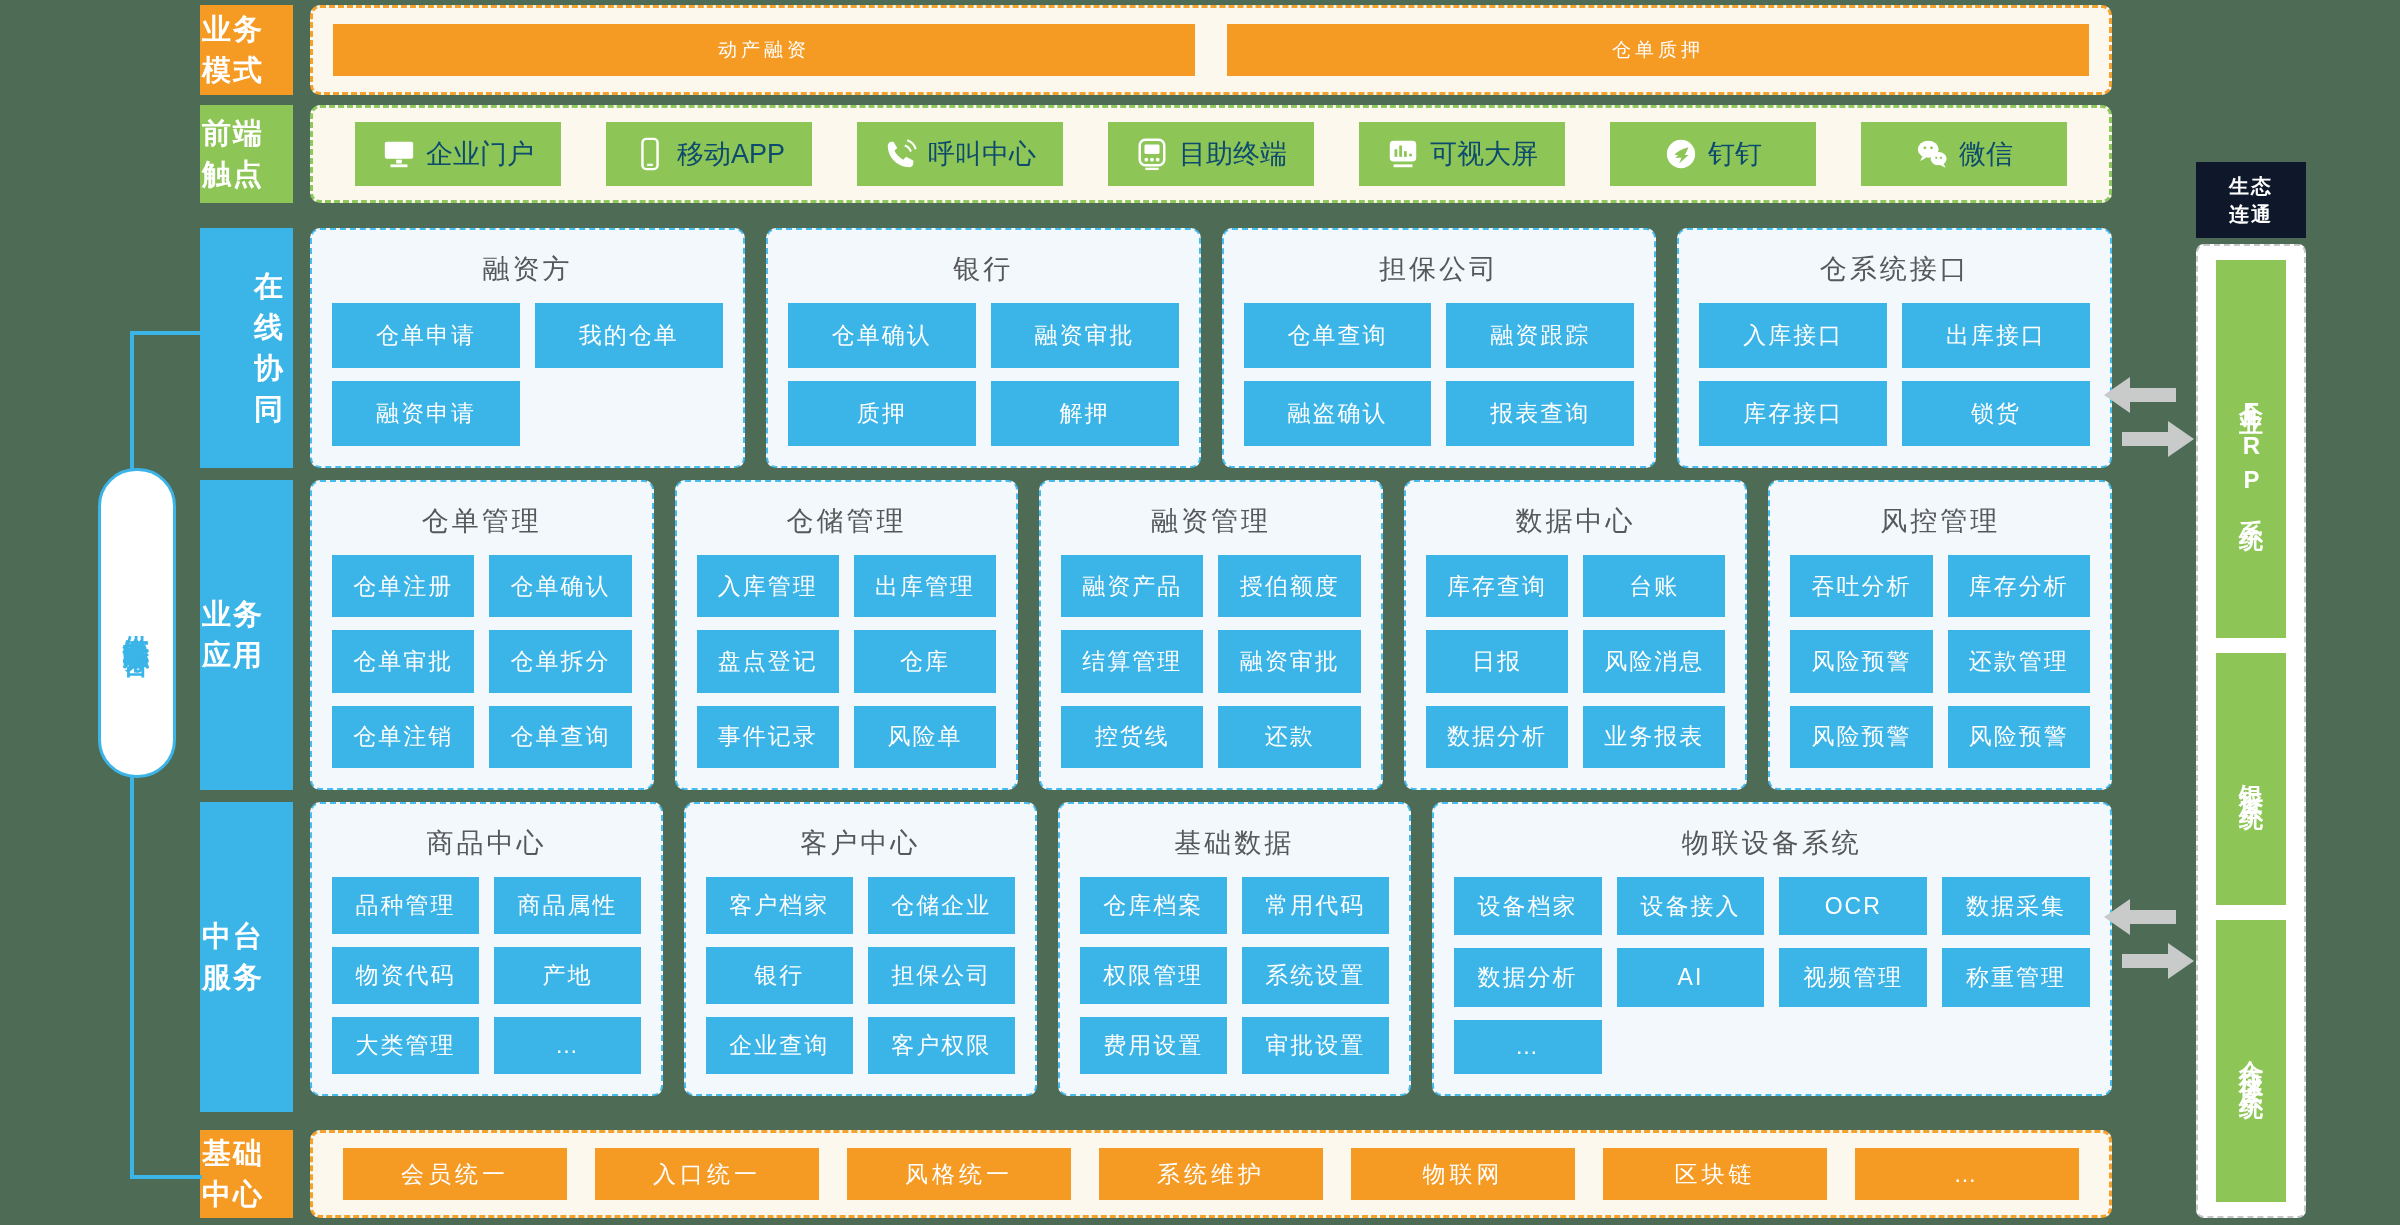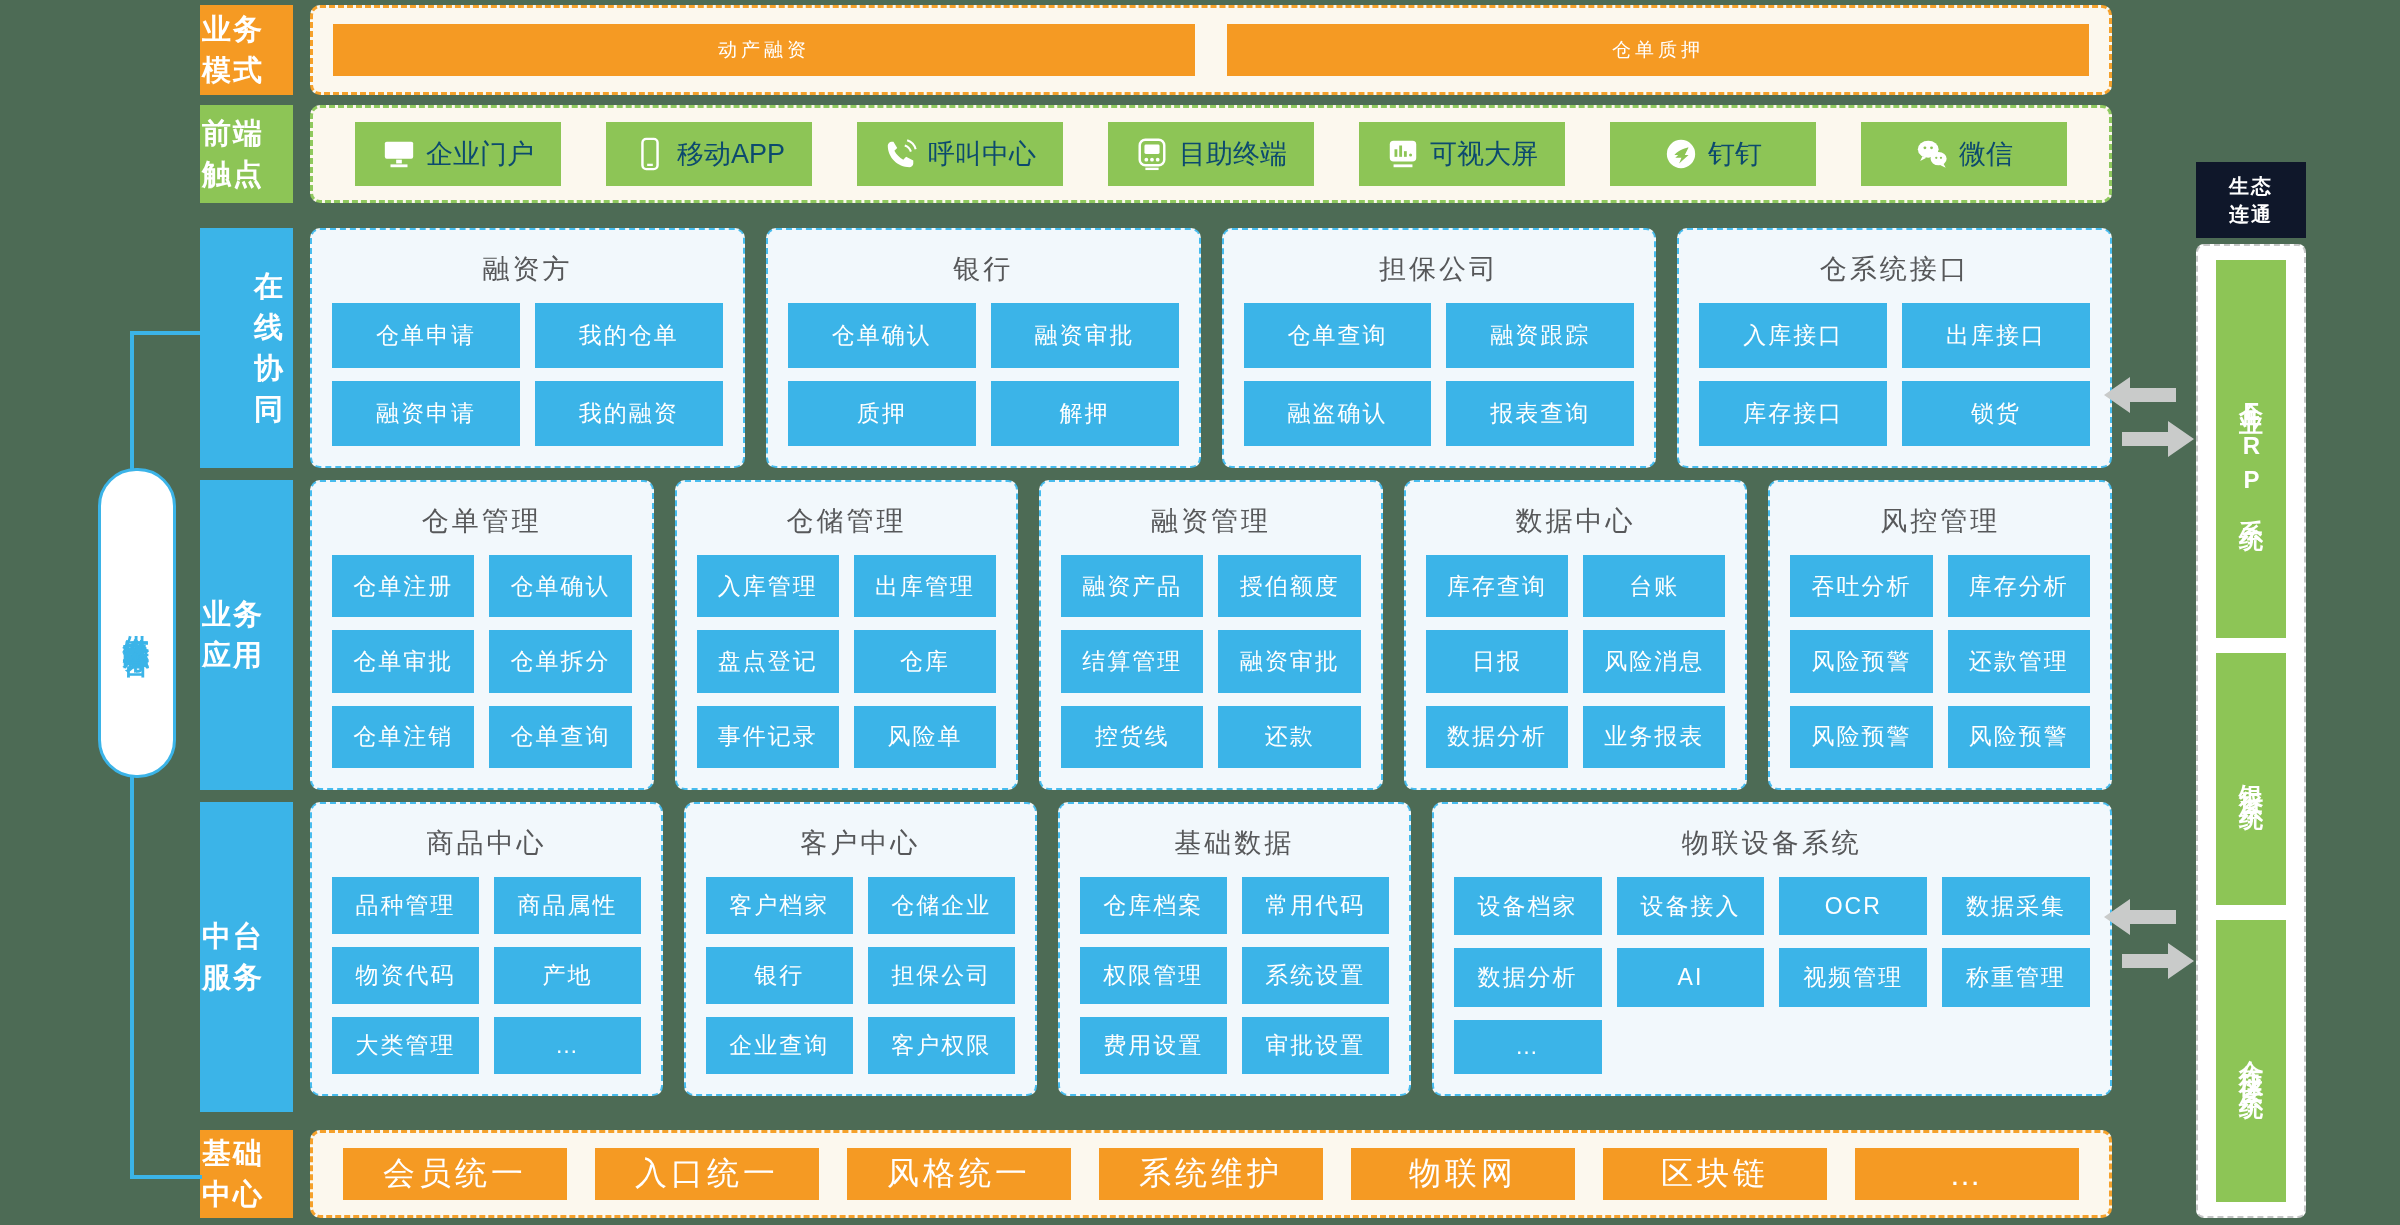--- a/index.html
+++ b/index.html
@@ -34,21 +34,21 @@
   .card{flex:1;background:#f2f8fc;border:2px dashed #47bcee;border-radius:10px;box-sizing:border-box;
         display:flex;flex-direction:column;padding:8px 20px 20px;}
   .card-title{text-align:center;color:#57585a;font-size:27px;letter-spacing:3px;padding:13px 0 16px;}
   .grid2{display:grid;grid-template-columns:1fr 1fr;gap:13px 15px;flex:1;}
   .grid4{display:grid;grid-template-columns:repeat(4,1fr);gap:13px 15px;flex:1;}
   .blue-btn{background:#3bb4e8;color:#fff;display:flex;align-items:center;justify-content:center;
             font-size:23px;letter-spacing:2px;}
   .card-iot{flex:2.06;}
 
   #band-base{top:1130px;height:88px;border:3px dashed #f5a12b;display:flex;gap:28px;padding:15px 30px;}
-  #band-base .orange-btn{font-size:32px;}
+  #band-base .orange-btn{font-size:23px;}
 
   
   #spine{position:absolute;left:98px;top:468px;width:72px;height:304px;background:#fff;
          border:3px solid #3bb4e8;border-radius:38px;display:flex;align-items:center;justify-content:center;z-index:2;}
   #spine .vtxt{writing-mode:vertical-rl;text-orientation:upright;color:#3bb4e8;font-size:26px;
                font-weight:bold;letter-spacing:2px;}
   .conn{position:absolute;background:#3bb4e8;z-index:1;}
   #conn-v{left:130px;top:331px;width:4px;height:848px;}
   #conn-t{left:130px;top:331px;width:72px;height:4px;}
   #conn-b{left:130px;top:1175px;width:72px;height:4px;}
@@ -192,21 +192,20 @@
     </div>
   </div>
 
   <div class="band card-band" id="band-collab">
     <div class="card">
       <div class="card-title">融资方</div>
       <div class="grid2">
         <div class="blue-btn">仓单申请</div>
         <div class="blue-btn">我的仓单</div>
         <div class="blue-btn">融资申请</div>
-        <div class="blue-btn">我的融资</div>
       </div>
     </div>
     <div class="card">
       <div class="card-title">银行</div>
       <div class="grid2">
         <div class="blue-btn">仓单确认</div>
         <div class="blue-btn">融资审批</div>
         <div class="blue-btn">质押</div>
         <div class="blue-btn">解押</div>
       </div>

